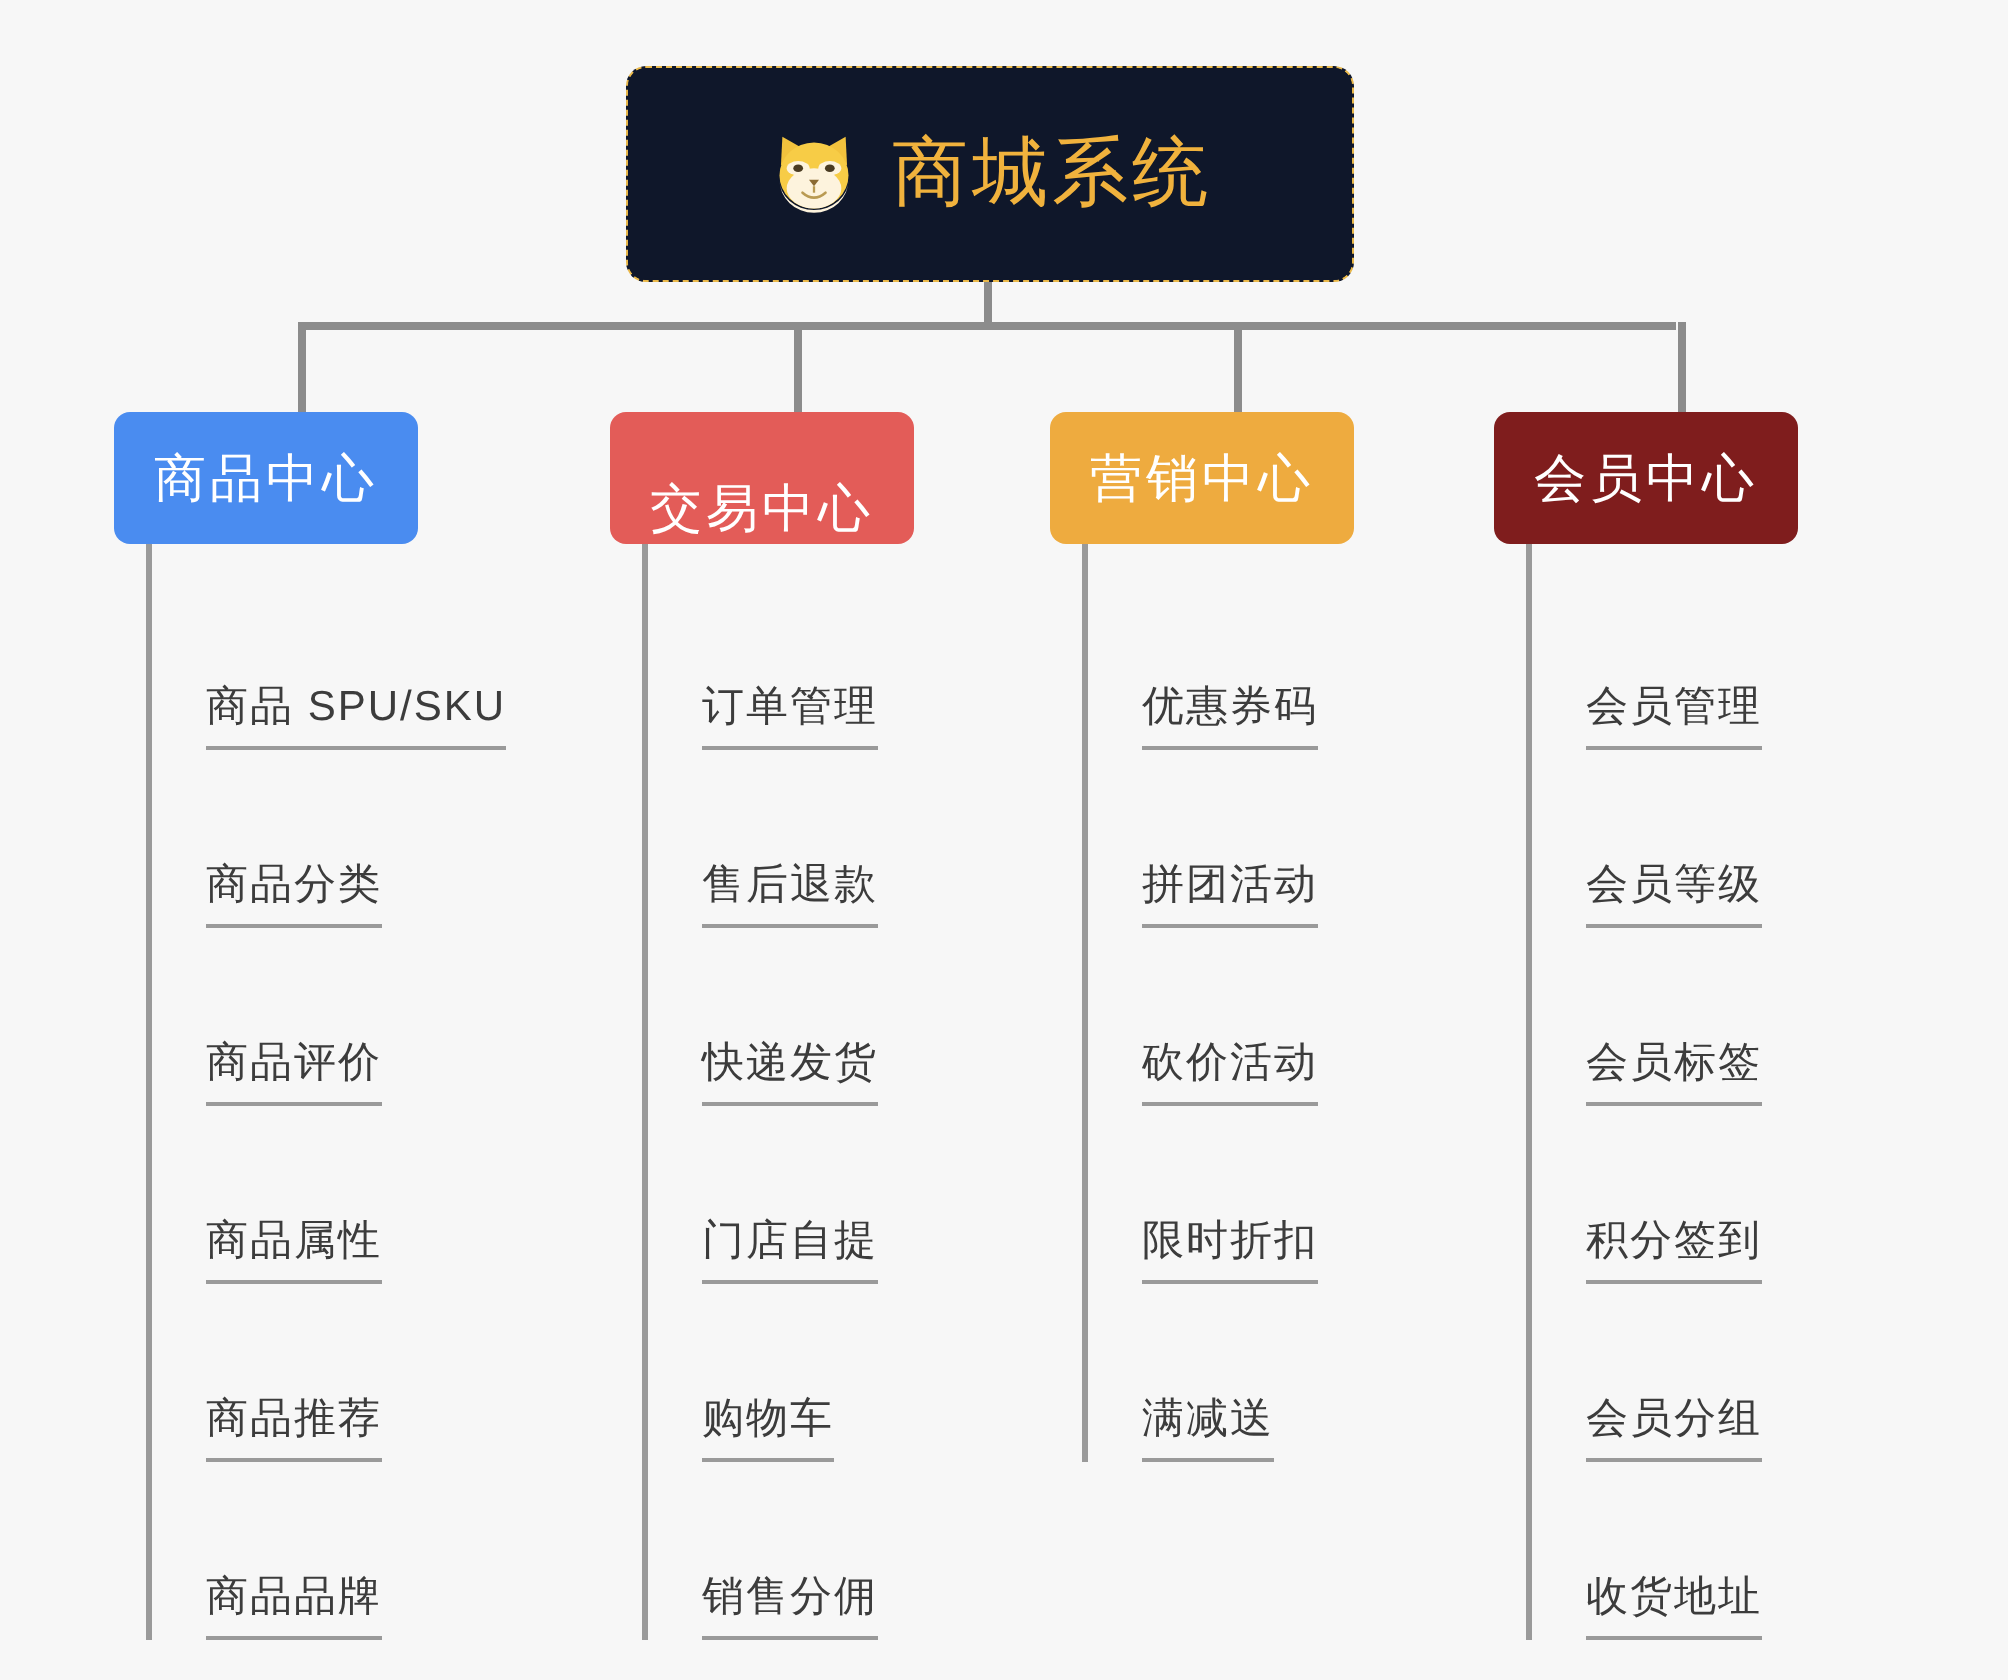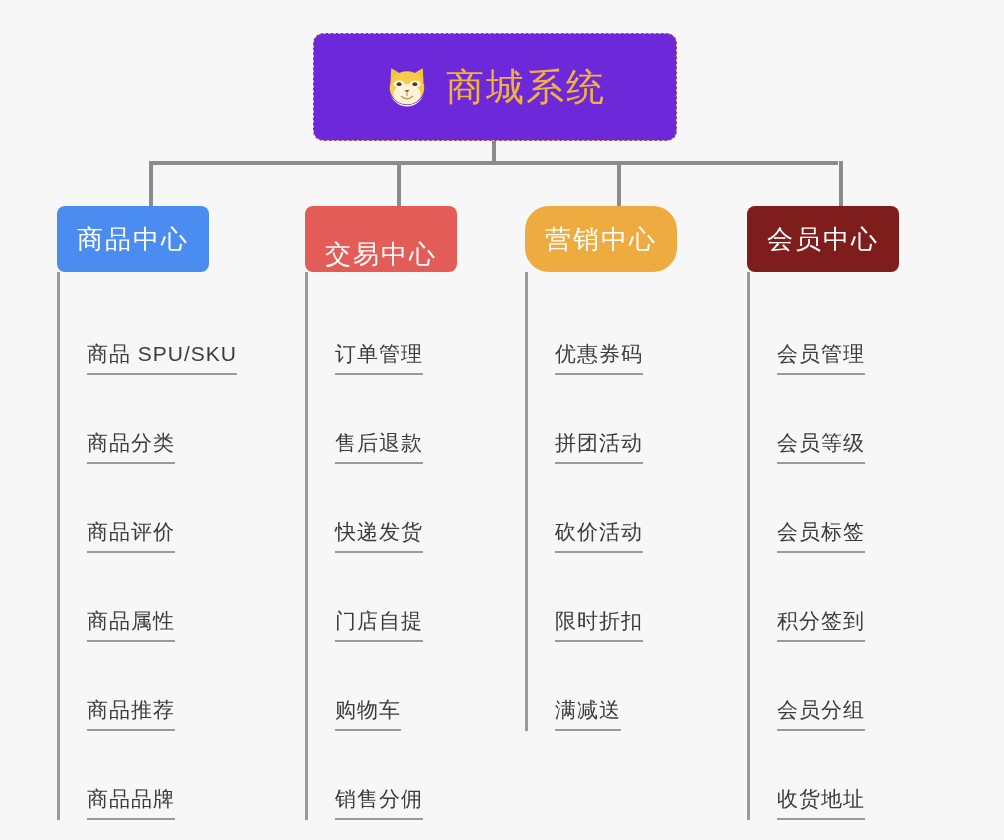--- a/index.html
+++ b/index.html
@@ -20,21 +20,21 @@
   }
 
   
   .root-node {
     position: absolute;
     left: 313px;
     top: 33px;
     width: 364px;
     height: 108px;
     box-sizing: border-box;
-    background: #6d28d9;
+    background: #0f172a;
     border: 1px dashed #e9b84a;
     border-radius: 10px;
     display: flex;
     align-items: center;
     justify-content: center;
     gap: 16px;
   }
   .root-title {
     font-size: 38px;
     color: #f0b23d;
@@ -84,20 +84,21 @@
     align-items: center;
     justify-content: center;
     color: #ffffff;
     font-size: 26px;
     letter-spacing: 2px;
   }
 
   
   .leaf-list {
     position: relative;
+    margin-left: 16px;
     padding-top: 14px;
     border-left: 3px solid #9a9a9a;
   }
   .leaf-item {
     position: relative;
     height: 89px;
     box-sizing: border-box;
     display: flex;
     align-items: flex-end;
     padding-left: 27px;
@@ -195,21 +196,21 @@
         <div class="leaf-item">
           <span class="leaf-label">购物车</span>
         </div>
         <div class="leaf-item">
           <span class="leaf-label">销售分佣</span>
         </div>
       </div>
     </div>
     <div class="conn conn-v-cat" style="left: 617px;"></div>
     <div class="category" style="left: 525px;">
-      <div class="cat-header" style="background: rgb(238, 171, 63); border-radius: 24px;">
+      <div class="cat-header" style="background: rgb(238, 171, 63);">
         <span>营销中心</span>
       </div>
       <div class="leaf-list">
         <div class="leaf-item">
           <span class="leaf-label">优惠券码</span>
         </div>
         <div class="leaf-item">
           <span class="leaf-label">拼团活动</span>
         </div>
         <div class="leaf-item">

